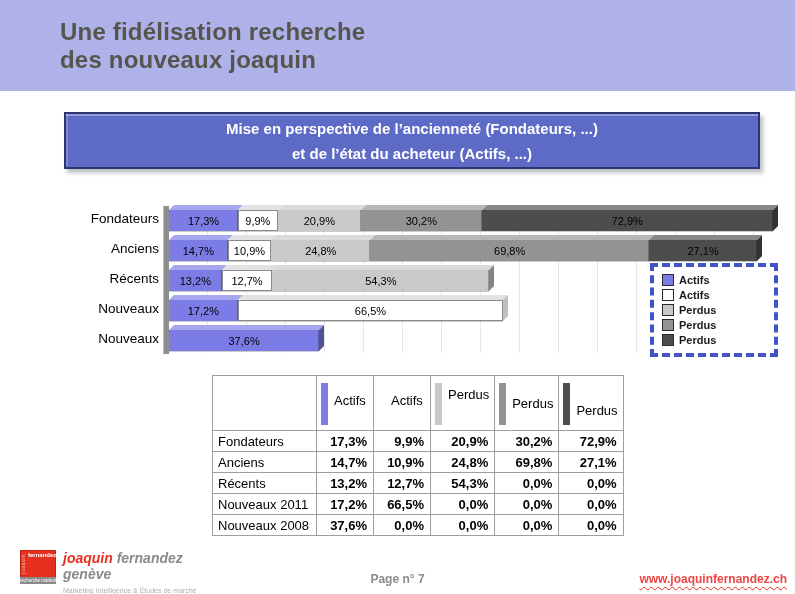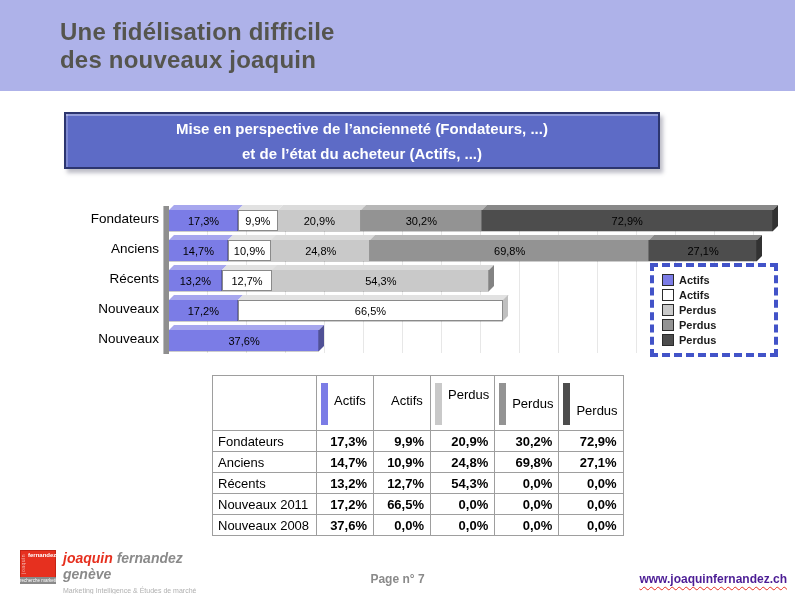--- a/index.html
+++ b/index.html
@@ -8,21 +8,21 @@
     position:relative;width:795px;height:594px;overflow:hidden;
     font-family:"Liberation Sans",sans-serif;background:#ffffff;
   }
 
   
   .header-band{position:absolute;left:0;top:0;width:795px;height:91px;background:#AEB2E9;}
   .slide-title{position:absolute;left:60px;top:18px;font-size:24px;font-weight:bold;
     color:#55554E;line-height:28px;letter-spacing:0.2px;}
 
   
-  .banner{position:absolute;left:64px;top:112px;width:596px;height:57px;
+  .banner{position:absolute;left:64px;top:112px;width:696px;height:57px;
     background:#5D6BC6;border:2px solid #2C356F;
     box-shadow:3px 4px 4px rgba(110,110,130,.45),
                inset 0 2px 0 rgba(255,255,255,.35),
                inset 2px 0 0 rgba(255,255,255,.2);
     color:#ffffff;font-weight:bold;font-size:15px;text-align:center;
     line-height:25px;padding-top:2px;}
 
   
   .chart{position:absolute;left:80px;top:203px;width:708px;height:152px;}
   .plotbg{position:absolute;left:89px;right:0;top:2px;bottom:2px;z-index:0;
@@ -74,31 +74,31 @@
   .logo-box-side{position:absolute;left:0px;top:4px;font-size:5px;color:#f0b0a8;
     writing-mode:vertical-rl;transform:rotate(180deg);letter-spacing:0.5px;}
   .logo-box-bottom{position:absolute;left:0;bottom:0;width:100%;height:7px;background:#8a8a8a;
     color:#ffffff;font-size:4.5px;text-align:center;line-height:7px;white-space:nowrap;overflow:hidden;}
   .logo-text{margin-left:7px;line-height:16px;}
   .logo-name{font-size:14px;font-weight:bold;color:#8a8a8a;font-style:italic;}
   .logo-name .red{color:#E6301F;}
   .logo-tagline{font-size:7px;color:#b0b0b0;margin-top:1px;}
   .page-num{position:absolute;left:0;right:0;bottom:8px;text-align:center;
     font-size:12px;font-weight:bold;color:#8a8a8a;}
-  .website{position:absolute;right:8px;bottom:8px;font-size:12px;font-weight:bold;color:#4c1d95;
+  .website{position:absolute;right:8px;bottom:8px;font-size:12px;font-weight:bold;color:#ef4444;
     text-decoration:underline wavy #E6301F;text-underline-offset:3px;text-decoration-thickness:1px;}
 </style>
 </head>
 <body>
 
 <div id="slide">
 
   <div class="header-band"></div>
   <div class="slide-title">
-    <div>Une fidélisation difficile</div>
+    <div>Une fidélisation recherche</div>
     <div>des nouveaux joaquin</div>
   </div>
 
   <div class="banner">
     <div>Mise en perspective de l’ancienneté (Fondateurs, ...)</div>
     <div>et de l’état du acheteur (Actifs, ...)</div>
   </div>
 
   <div class="chart">
     <div class="plotbg"></div>

